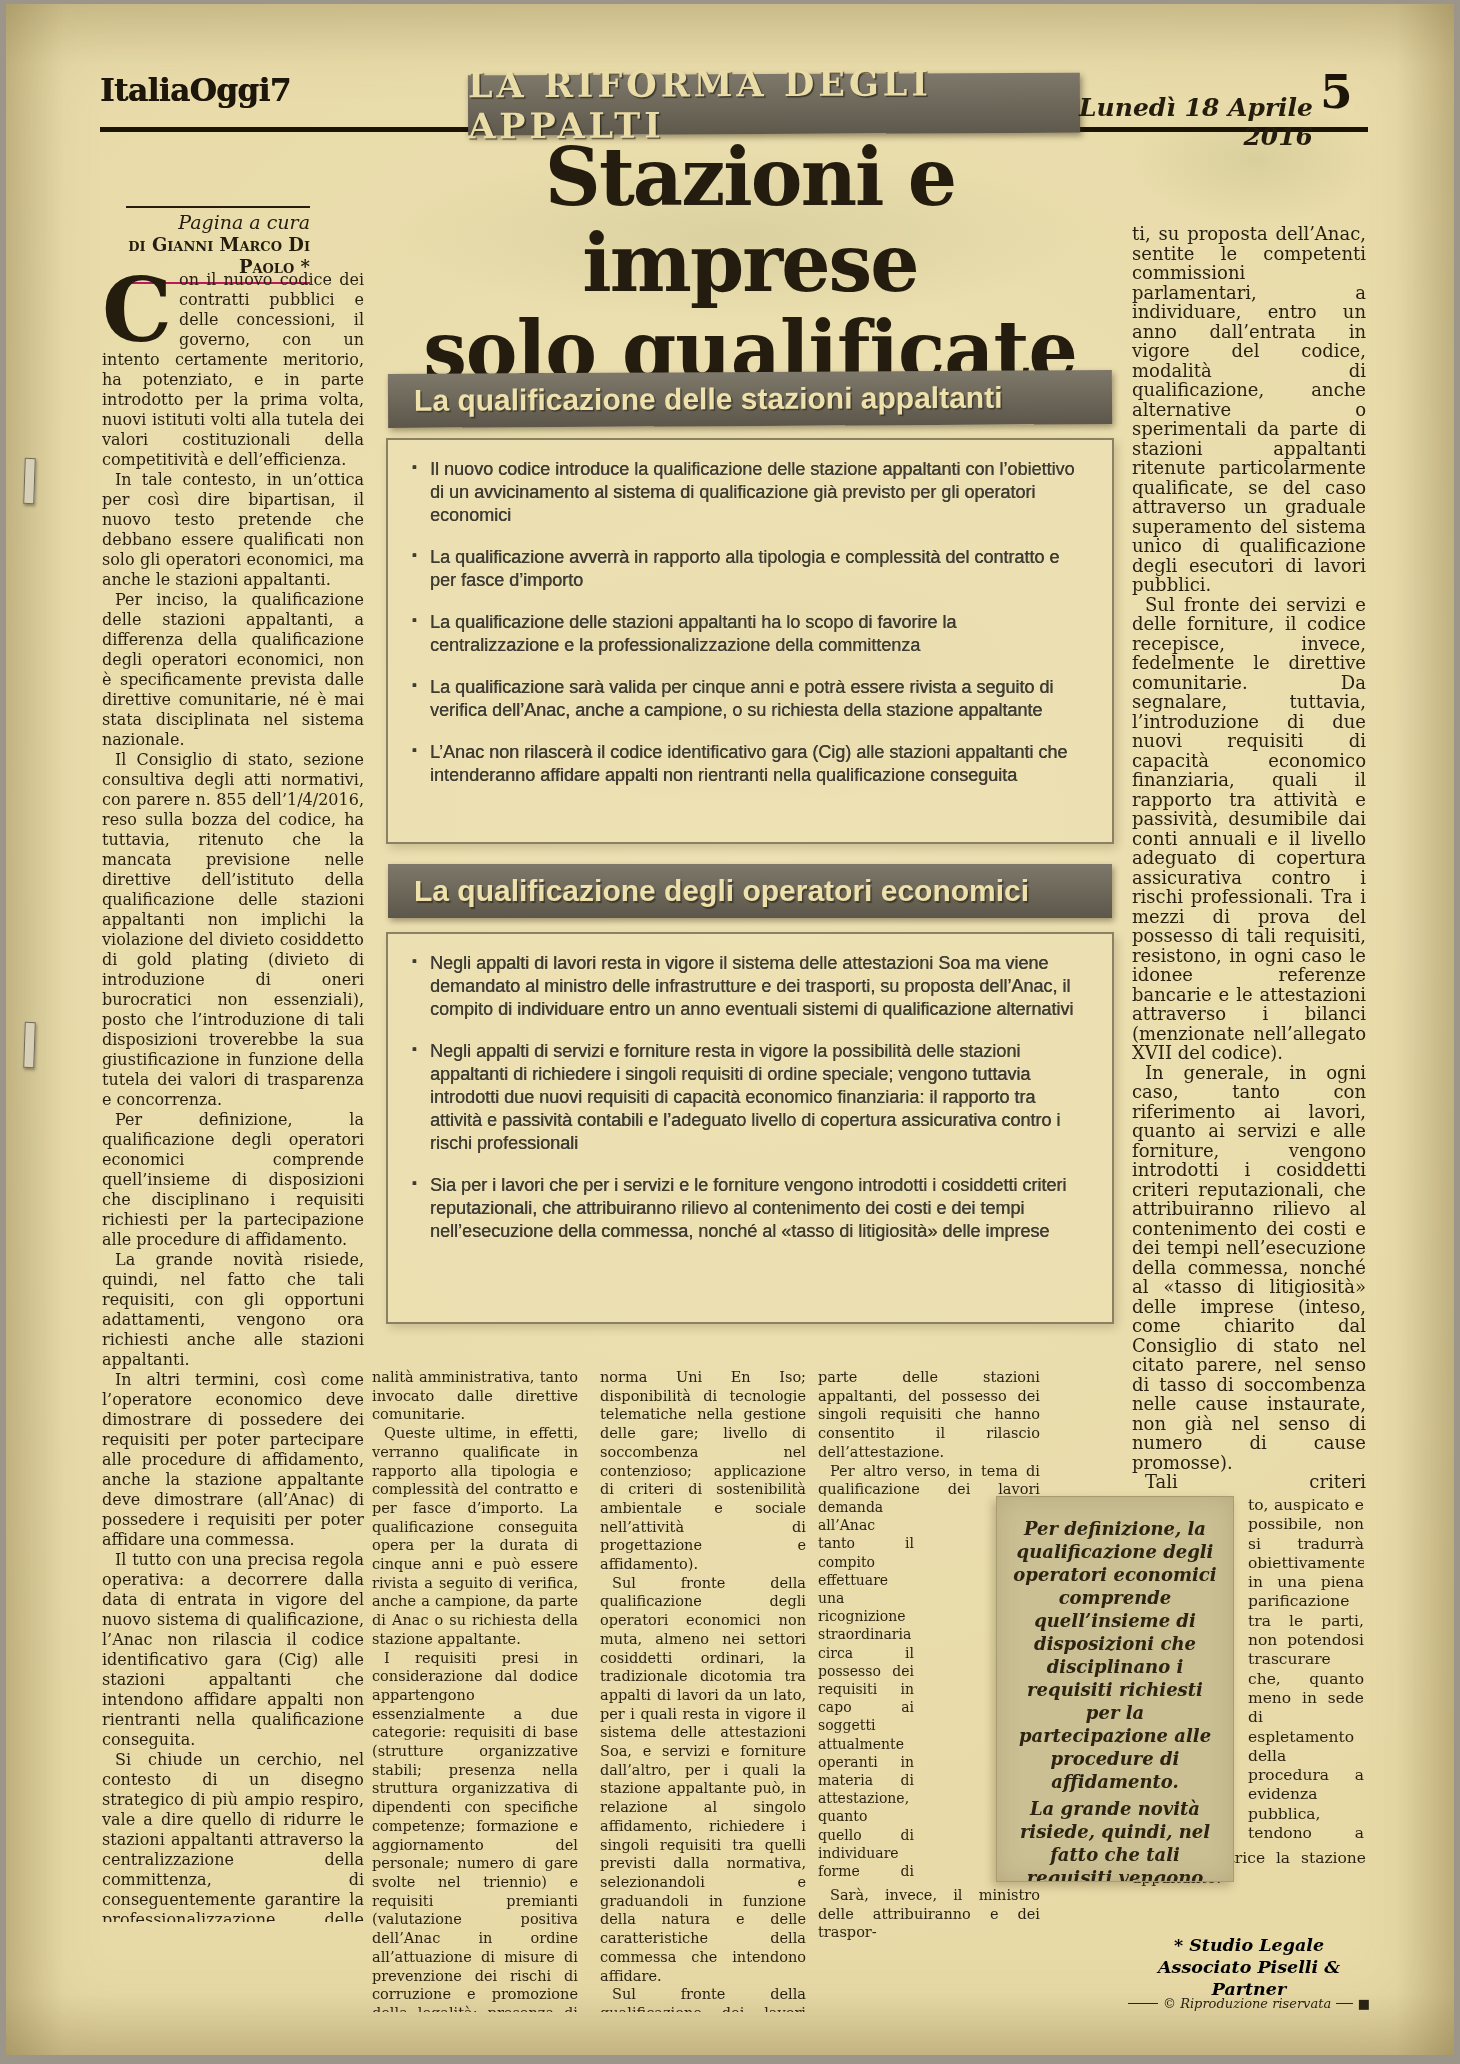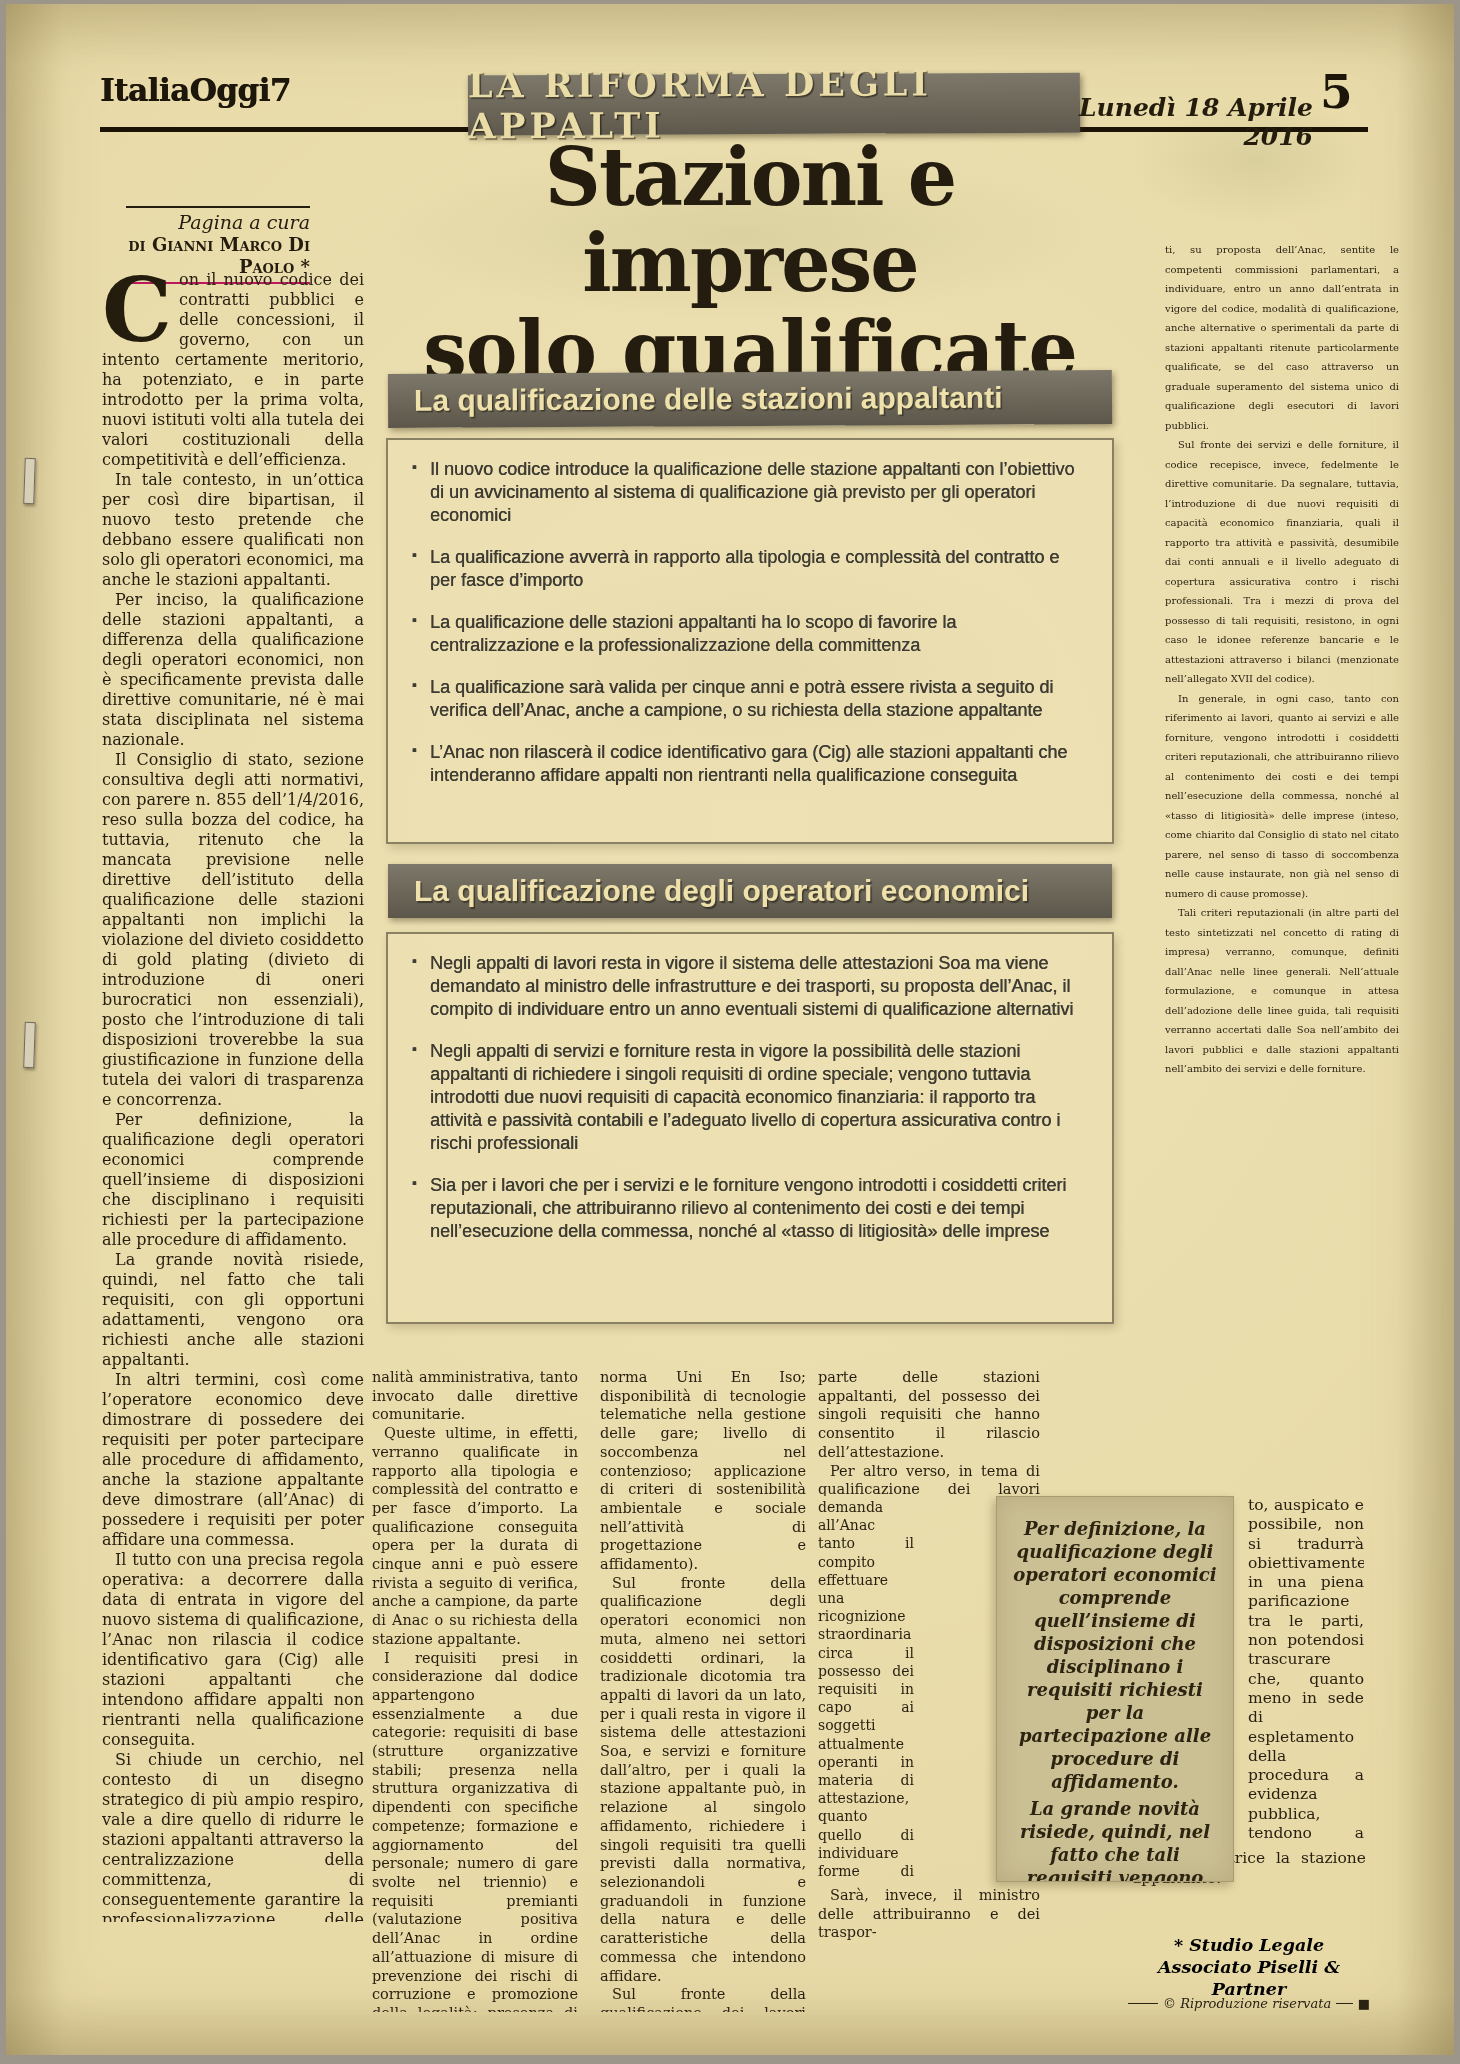--- a/index.html
+++ b/index.html
@@ -55,22 +55,22 @@
   .boxbody{left:386px;width:728px;box-sizing:border-box;border:2px solid #8a8063;
            background:rgba(238,227,182,.38);box-shadow:3px 4px 9px rgba(60,45,15,.20);
            padding:18px 22px 16px 18px;font-family:"Liberation Sans",sans-serif;color:#3f3c34;
            font-size:18px;line-height:23px;overflow:hidden;}
   .bb1{top:438px;height:406px;}
   .bb2{top:932px;height:392px;}
   .boxbody ul{margin:0;padding:0;list-style:none;}
   .boxbody li{position:relative;padding-left:24px;margin-bottom:19px;text-shadow:.35px 0 0 currentColor;}
   .boxbody li::before{content:"·";position:absolute;left:5px;top:-3px;font-weight:bold;font-size:24px;}
 
-  .rightcol{left:1132px;top:240px;width:234px;height:1268px;font-size:10px;line-height:19.5px;
-            text-align:justify;overflow:hidden;margin-left:33px;}
+  .rightcol{left:1132px;top:224px;width:234px;height:1268px;font-size:18px;line-height:19.5px;
+            text-align:justify;overflow:hidden;}
   .rightcol p{margin:0;text-indent:13px;}
   .rightcol p.noind{text-indent:0;}
   .rightnarrow{left:1248px;top:1496px;width:116px;height:348px;font-size:15.5px;line-height:19.3px;
             text-align:justify;overflow:hidden;}
   .righttail{left:1132px;top:1848px;width:234px;height:44px;font-size:15.5px;line-height:20px;text-align:justify;}
 
   .bcol{position:absolute;top:1368px;height:644px;font-size:14.5px;line-height:18.7px;text-align:justify;overflow:hidden;}
   .bcol p{margin:0;text-indent:12px;}
   .bcol p.noind{text-indent:0;}
   .bcolA{left:372px;width:206px;}

